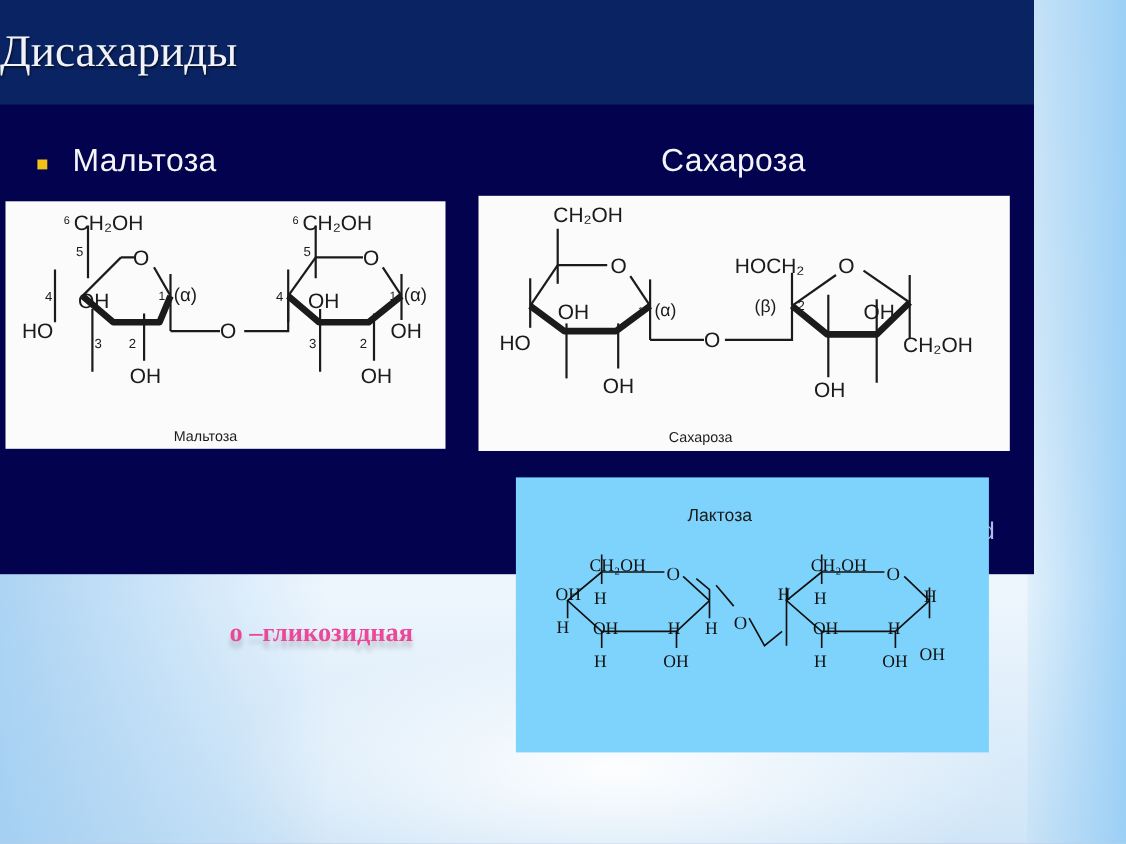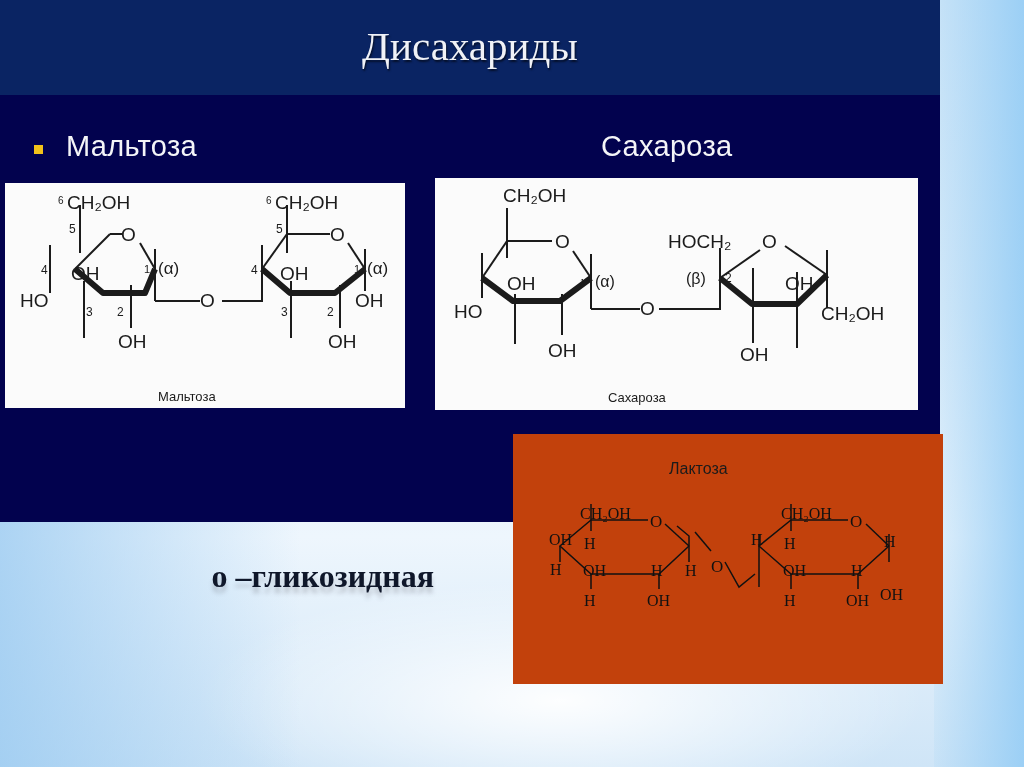--- a/index.html
+++ b/index.html
@@ -10,38 +10,38 @@
       linear-gradient(180deg, #cfe6f8 0%, #dcecf9 40%, #eef6fd 70%, #cfe5f7 100%);
     font-family: "Liberation Sans", sans-serif;
   }
   .bg-left-glow { position:absolute; left:0; top:520px; width:300px; height:247px;
     background: linear-gradient(90deg, rgba(150,200,240,0.75), rgba(150,200,240,0)); }
   .bg-right-glow { position:absolute; right:0; top:0; width:90px; height:767px;
     background: linear-gradient(90deg, rgba(170,215,245,0.2), rgba(150,205,245,0.9)); }
   .slide-panel { position:absolute; left:0; top:0; width:940px; height:522px; background:#02024e; }
   .title-band { position:absolute; left:0; top:0; width:940px; height:95px; background:#0a2463; }
   .title {
-    position:absolute; left:0; top:22px; width:940px; text-align:center;
+    position:absolute; left:0; top:22px; width:940px; 
     font-family:"Liberation Serif", serif; font-size:41px; color:#f0f2f7;
     text-shadow: 1px 2px 2px rgba(0,0,0,0.6);
   }
   .bullet { position:absolute; left:34px; top:145px; width:9px; height:9px; background:#f2c21a; }
   .heading { position:absolute; font-size:29px; color:#f4f5f8; letter-spacing:0.3px; }
   .card { position:absolute; background:#fbfbfb; }
   .card svg { position:absolute; left:0; top:0; }
   .mol-text { font-family:"Liberation Sans", sans-serif; fill:#1b1b1b; }
   .mol-serif { font-family:"Liberation Serif", serif; fill:#111; }
   .bond { stroke:#1b1b1b; stroke-width:2; fill:none; }
   .bond-bold { stroke:#1b1b1b; stroke-width:6; fill:none; stroke-linejoin:round; }
   .bond-thin { stroke:#111; stroke-width:1.5; fill:none; }
   .hidden-d { position:absolute; left:892px; top:470px; font-size:22px; color:#b7b9e6; }
   .bond-label {
-    position:absolute; left:150px; top:554px; width:284px; text-align:right;
-    font-family:"Liberation Serif", serif; font-weight:bold; font-size:32px; line-height:44px;
-    color:#0f172a; text-shadow: 0 6px 4px rgba(80,80,90,0.25);
+    position:absolute; left:150px; top:554px; width:284px; text-align:center;
+    font-family:"Liberation Serif", serif; font-weight:bold; font-size:24px; line-height:44px;
+    color:#ec4899; text-shadow: 0 6px 4px rgba(80,80,90,0.25);
   }
 </style>
 </head>
 <body>
 
 <div class="bg-left-glow"></div>
 <div class="bg-right-glow"></div>
 
 <div class="slide-panel"></div>
 <div class="title-band">
@@ -150,21 +150,21 @@
     <text class="mol-text" x="327" y="70" font-size="19">O</text>
     <text class="mol-text" x="251" y="106" font-size="16">(β)</text>
     <text class="mol-text" x="290" y="104" font-size="12">2</text>
     <text class="mol-text" x="350" y="112" font-size="19">OH</text>
     <text class="mol-text" x="386" y="142" font-size="19">CH₂OH</text>
     <text class="mol-text" x="305" y="183" font-size="19">OH</text>
     <text class="mol-text" x="173" y="224" font-size="13">Сахароза</text>
   </svg>
 </div>
 
-<div class="card" style="left:469px; top:434px; width:430px; height:250px; background:#c2410c;margin-left:44px;">
+<div class="card" style="left:469px; top:434px; width:430px; height:250px; background:#7dd3fc;">
   <svg width="430" height="250" viewBox="0 0 430 250">
     <text class="mol-text" x="156" y="40" font-size="16">Лактоза</text>
 
     <g>
       <polyline class="bond-thin" points="78,86 47,112 78,140 146,140 176,112"></polyline>
       <line class="bond-thin" x1="78" y1="86" x2="135" y2="86"></line>
       <line class="bond-thin" x1="152" y1="90" x2="176" y2="112"></line>
       <line class="bond-thin" x1="78" y1="70" x2="78" y2="97"></line>
       <line class="bond-thin" x1="47" y1="112" x2="47" y2="128"></line>
       <line class="bond-thin" x1="78" y1="140" x2="78" y2="155"></line>

